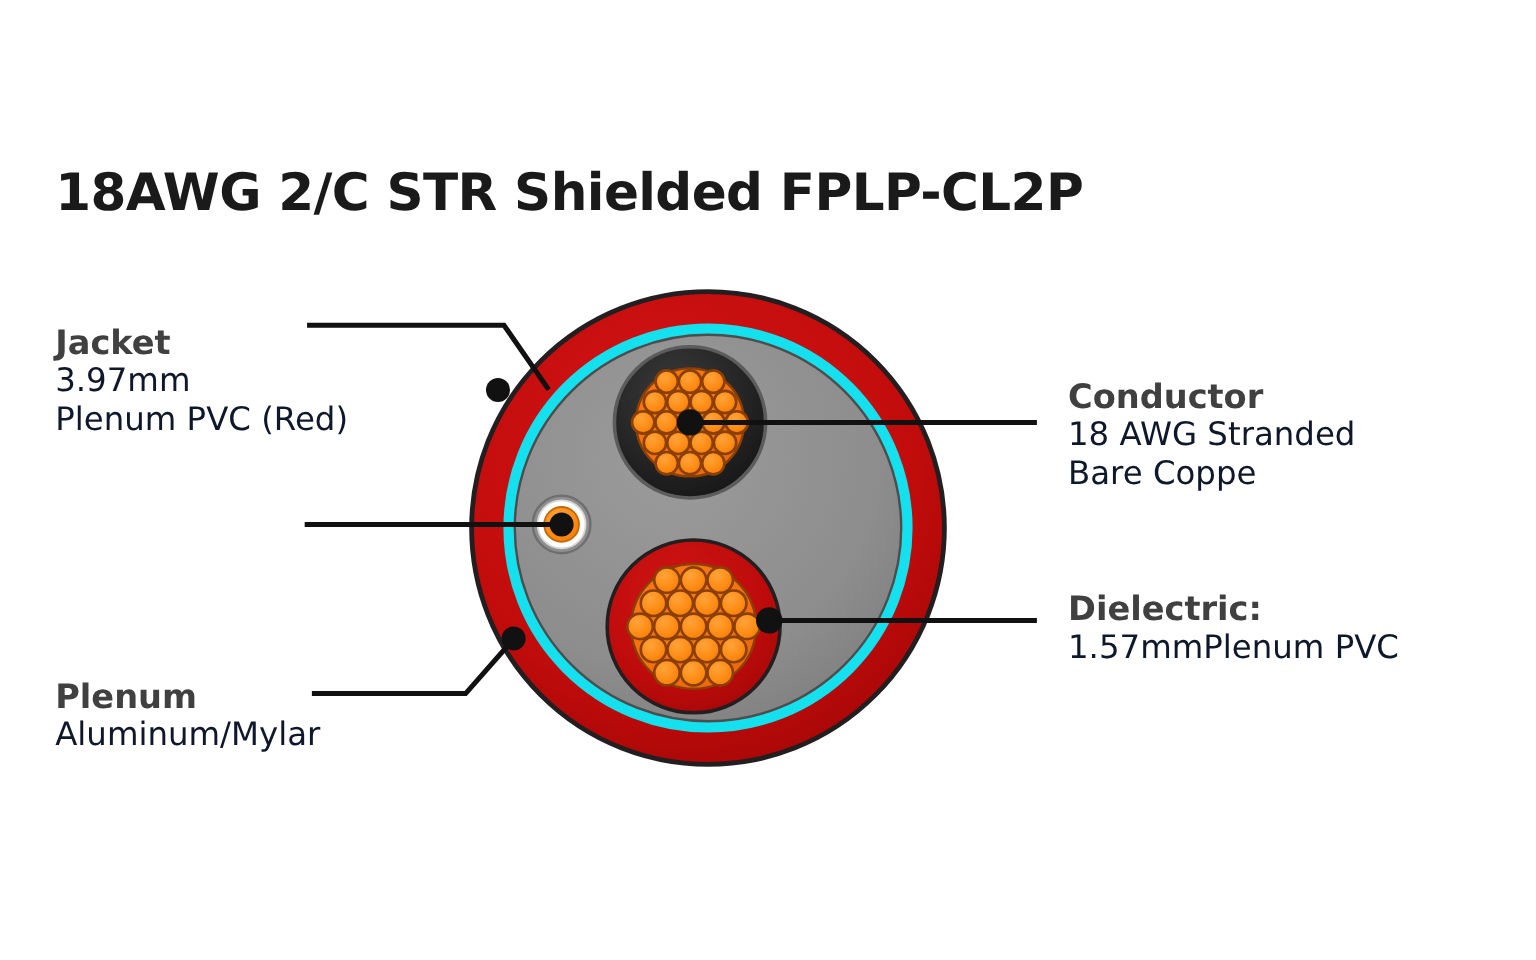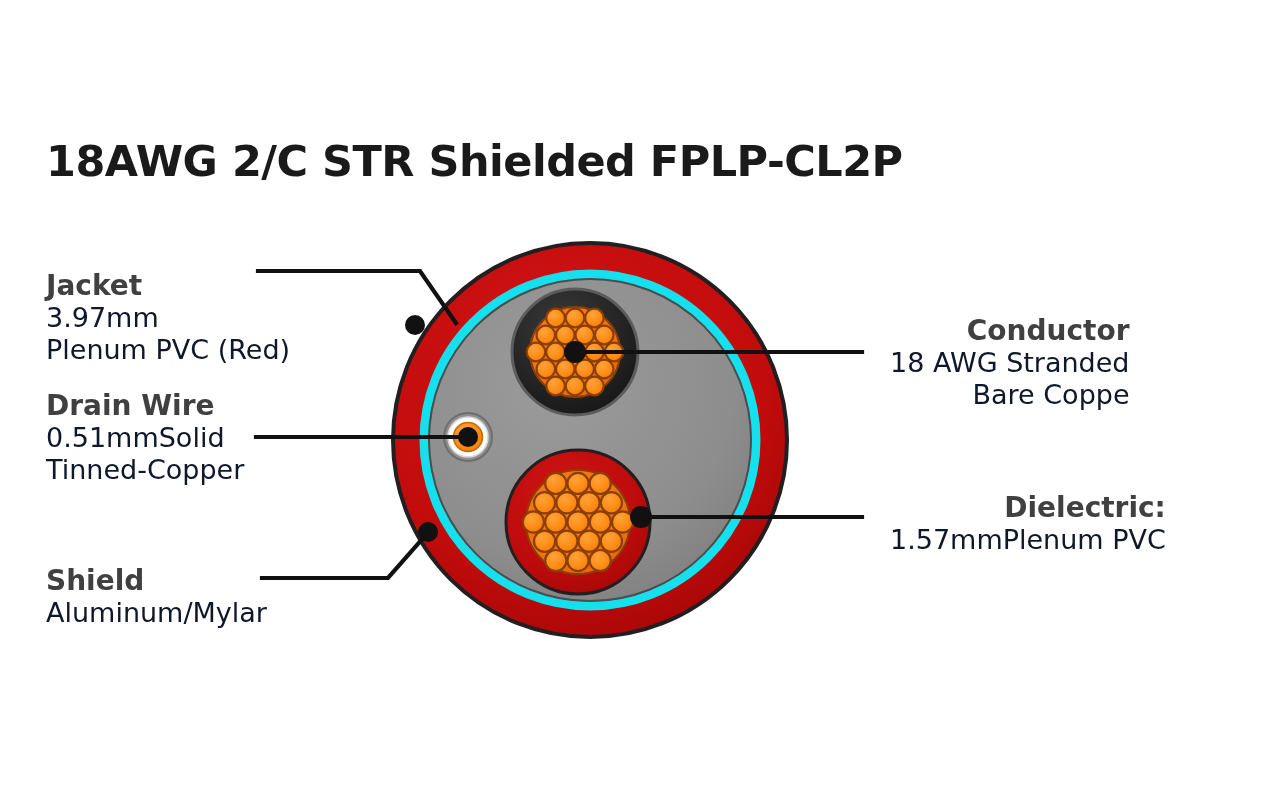--- a/index.html
+++ b/index.html
@@ -43,21 +43,21 @@
     font-weight: bold;
     line-height: 1.16;
     color: #404040;
   }
   .callout .ln {
     font-size: 27px;
     font-weight: normal;
     line-height: 1.15;
     color: #0f172a;
   }
-  .callout.right { text-align: right; }
+  .callout.right { text-align: left; }
   svg { display: block; }
 </style>
 </head>
 <body>
 
 <div id="stage">
 
   <div class="diagram-title">18AWG 2/C STR Shielded FPLP-CL2P</div>
 
   <svg id="cable-svg" width="1280" height="800" viewBox="0 0 1280 800" style="position:absolute;left:0;top:0;">
@@ -180,28 +180,23 @@
       <circle cx="641" cy="517" r="11"></circle>
     </g>
   </svg>
 
   <div class="callout left" style="left:46px; top:270px;">
     <div class="hd">Jacket</div>
     <div class="ln">3.97mm</div>
     <div class="ln">Plenum PVC (Red)</div>
   </div>
 
-  <div class="callout left" style="left:46px; top:390px;">
-    <div class="hd">Drain Wire</div>
-    <div class="ln">0.51mmSolid</div>
-    <div class="ln">Tinned-Copper</div>
-  </div>
 
   <div class="callout left" style="left:46px; top:565px;">
-    <div class="hd">Shield</div>
+    <div class="hd">Plenum</div>
     <div class="ln">Aluminum/Mylar</div>
   </div>
 
   <div class="callout right" style="left:890px; top:315px;">
     <div class="hd">Conductor</div>
     <div class="ln">18 AWG Stranded</div>
     <div class="ln">Bare Coppe</div>
   </div>
 
   <div class="callout right" style="left:890px; top:492px;">

